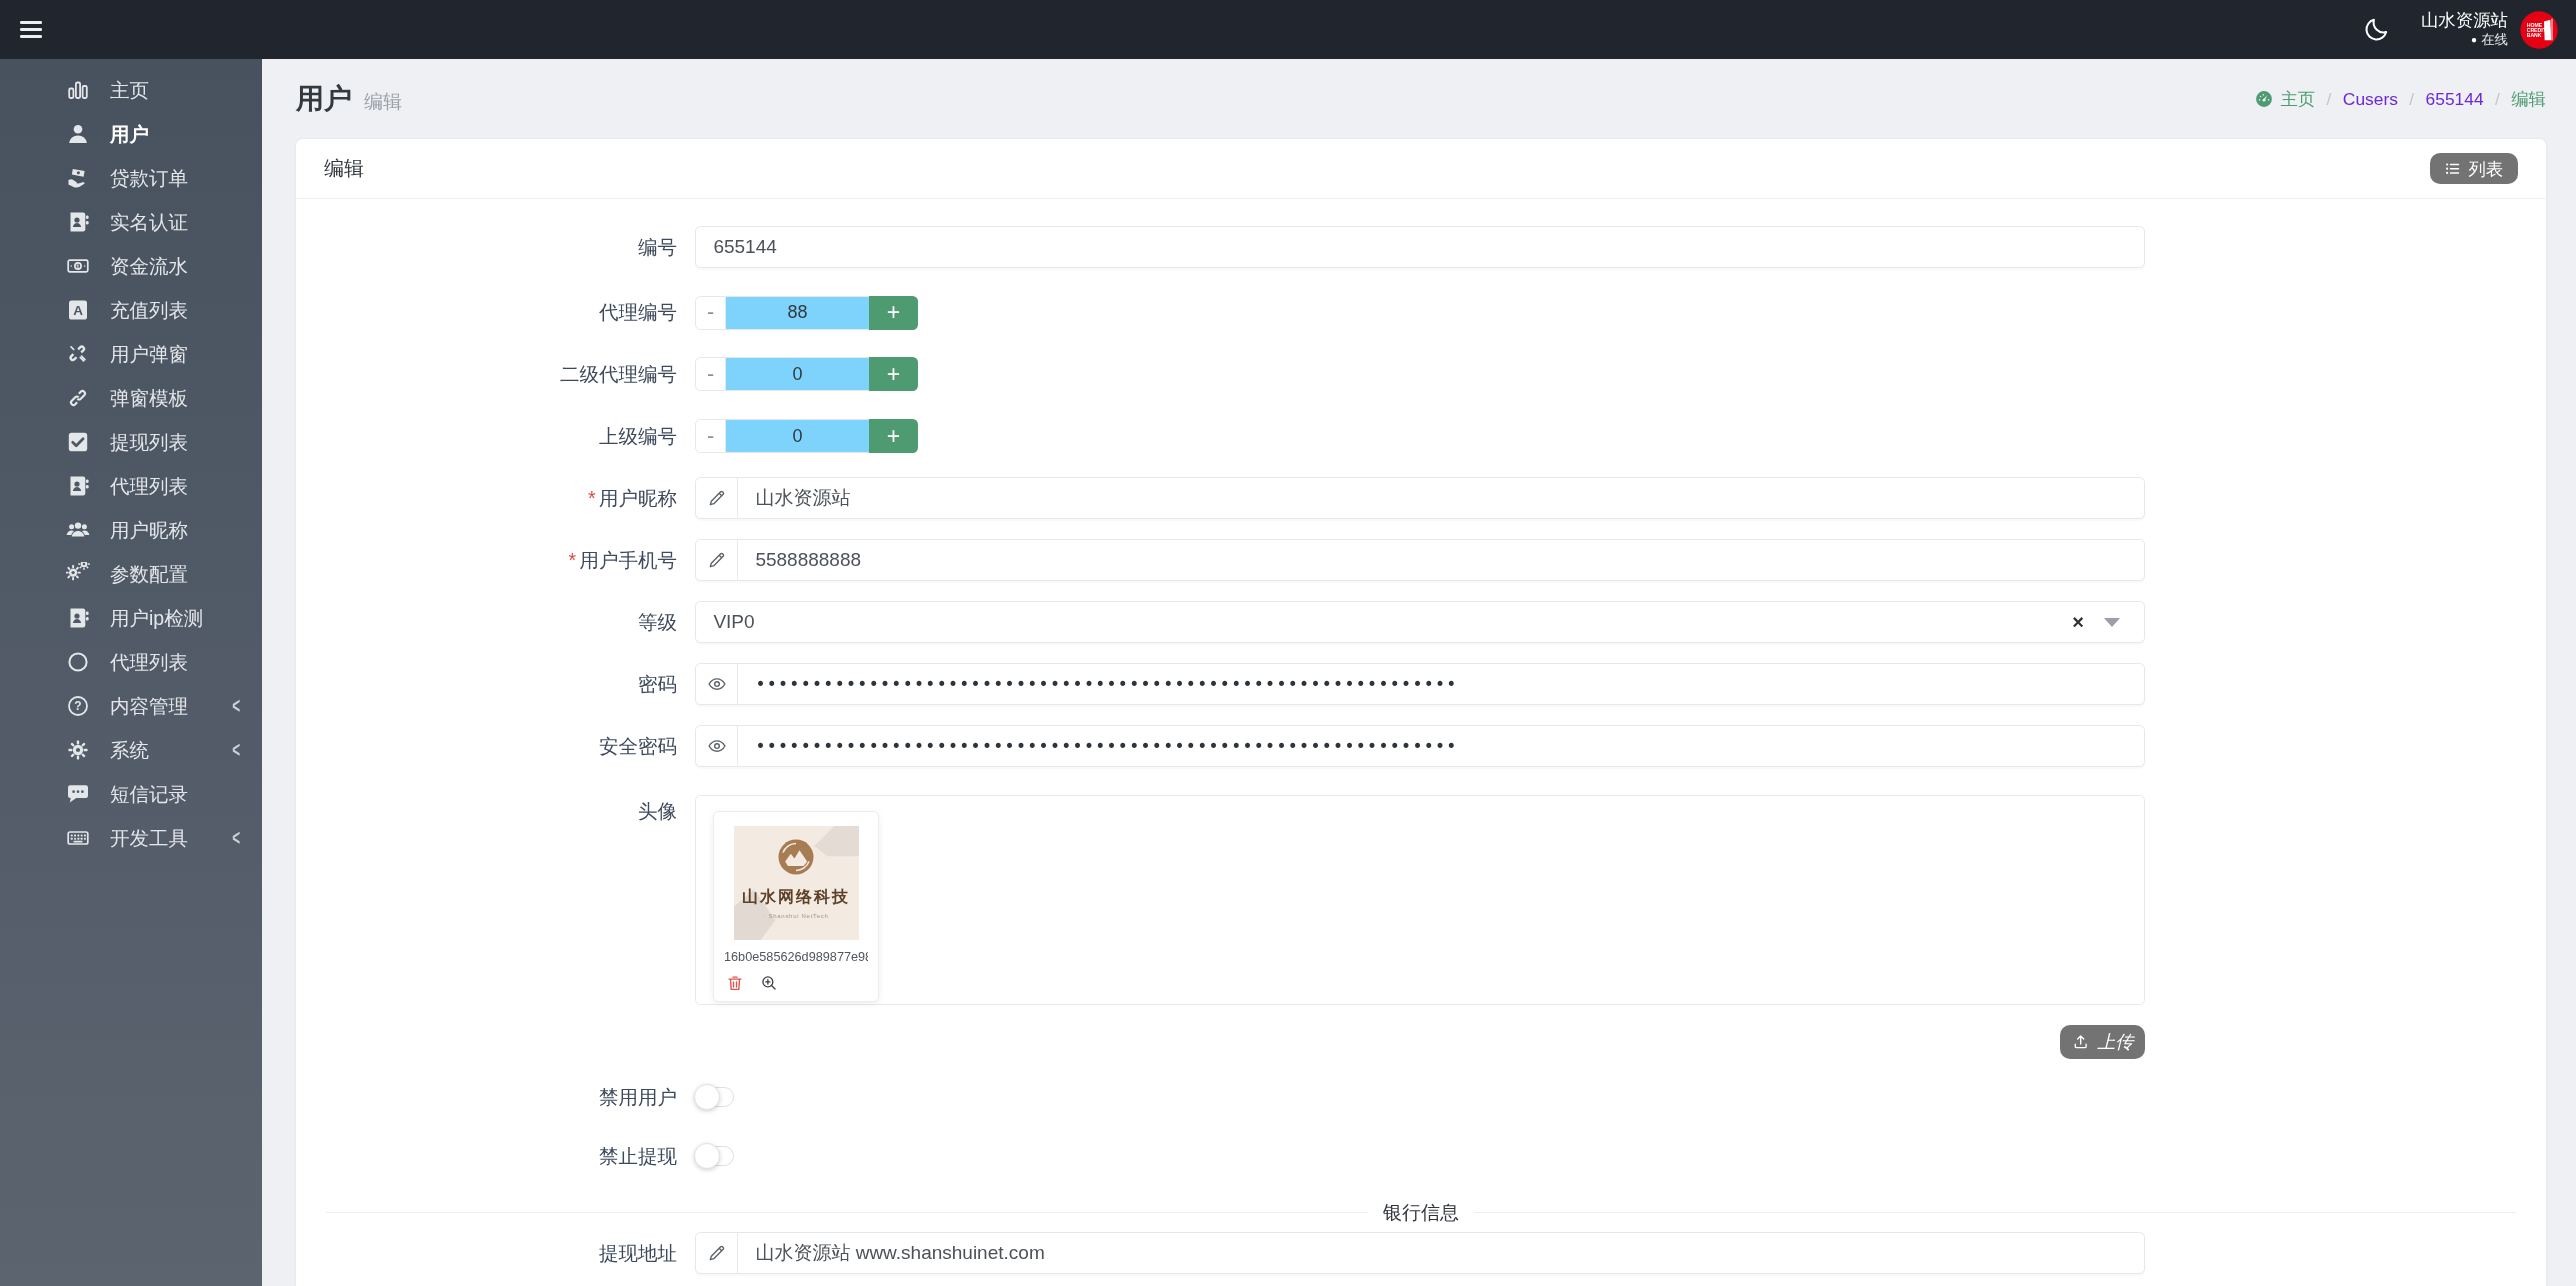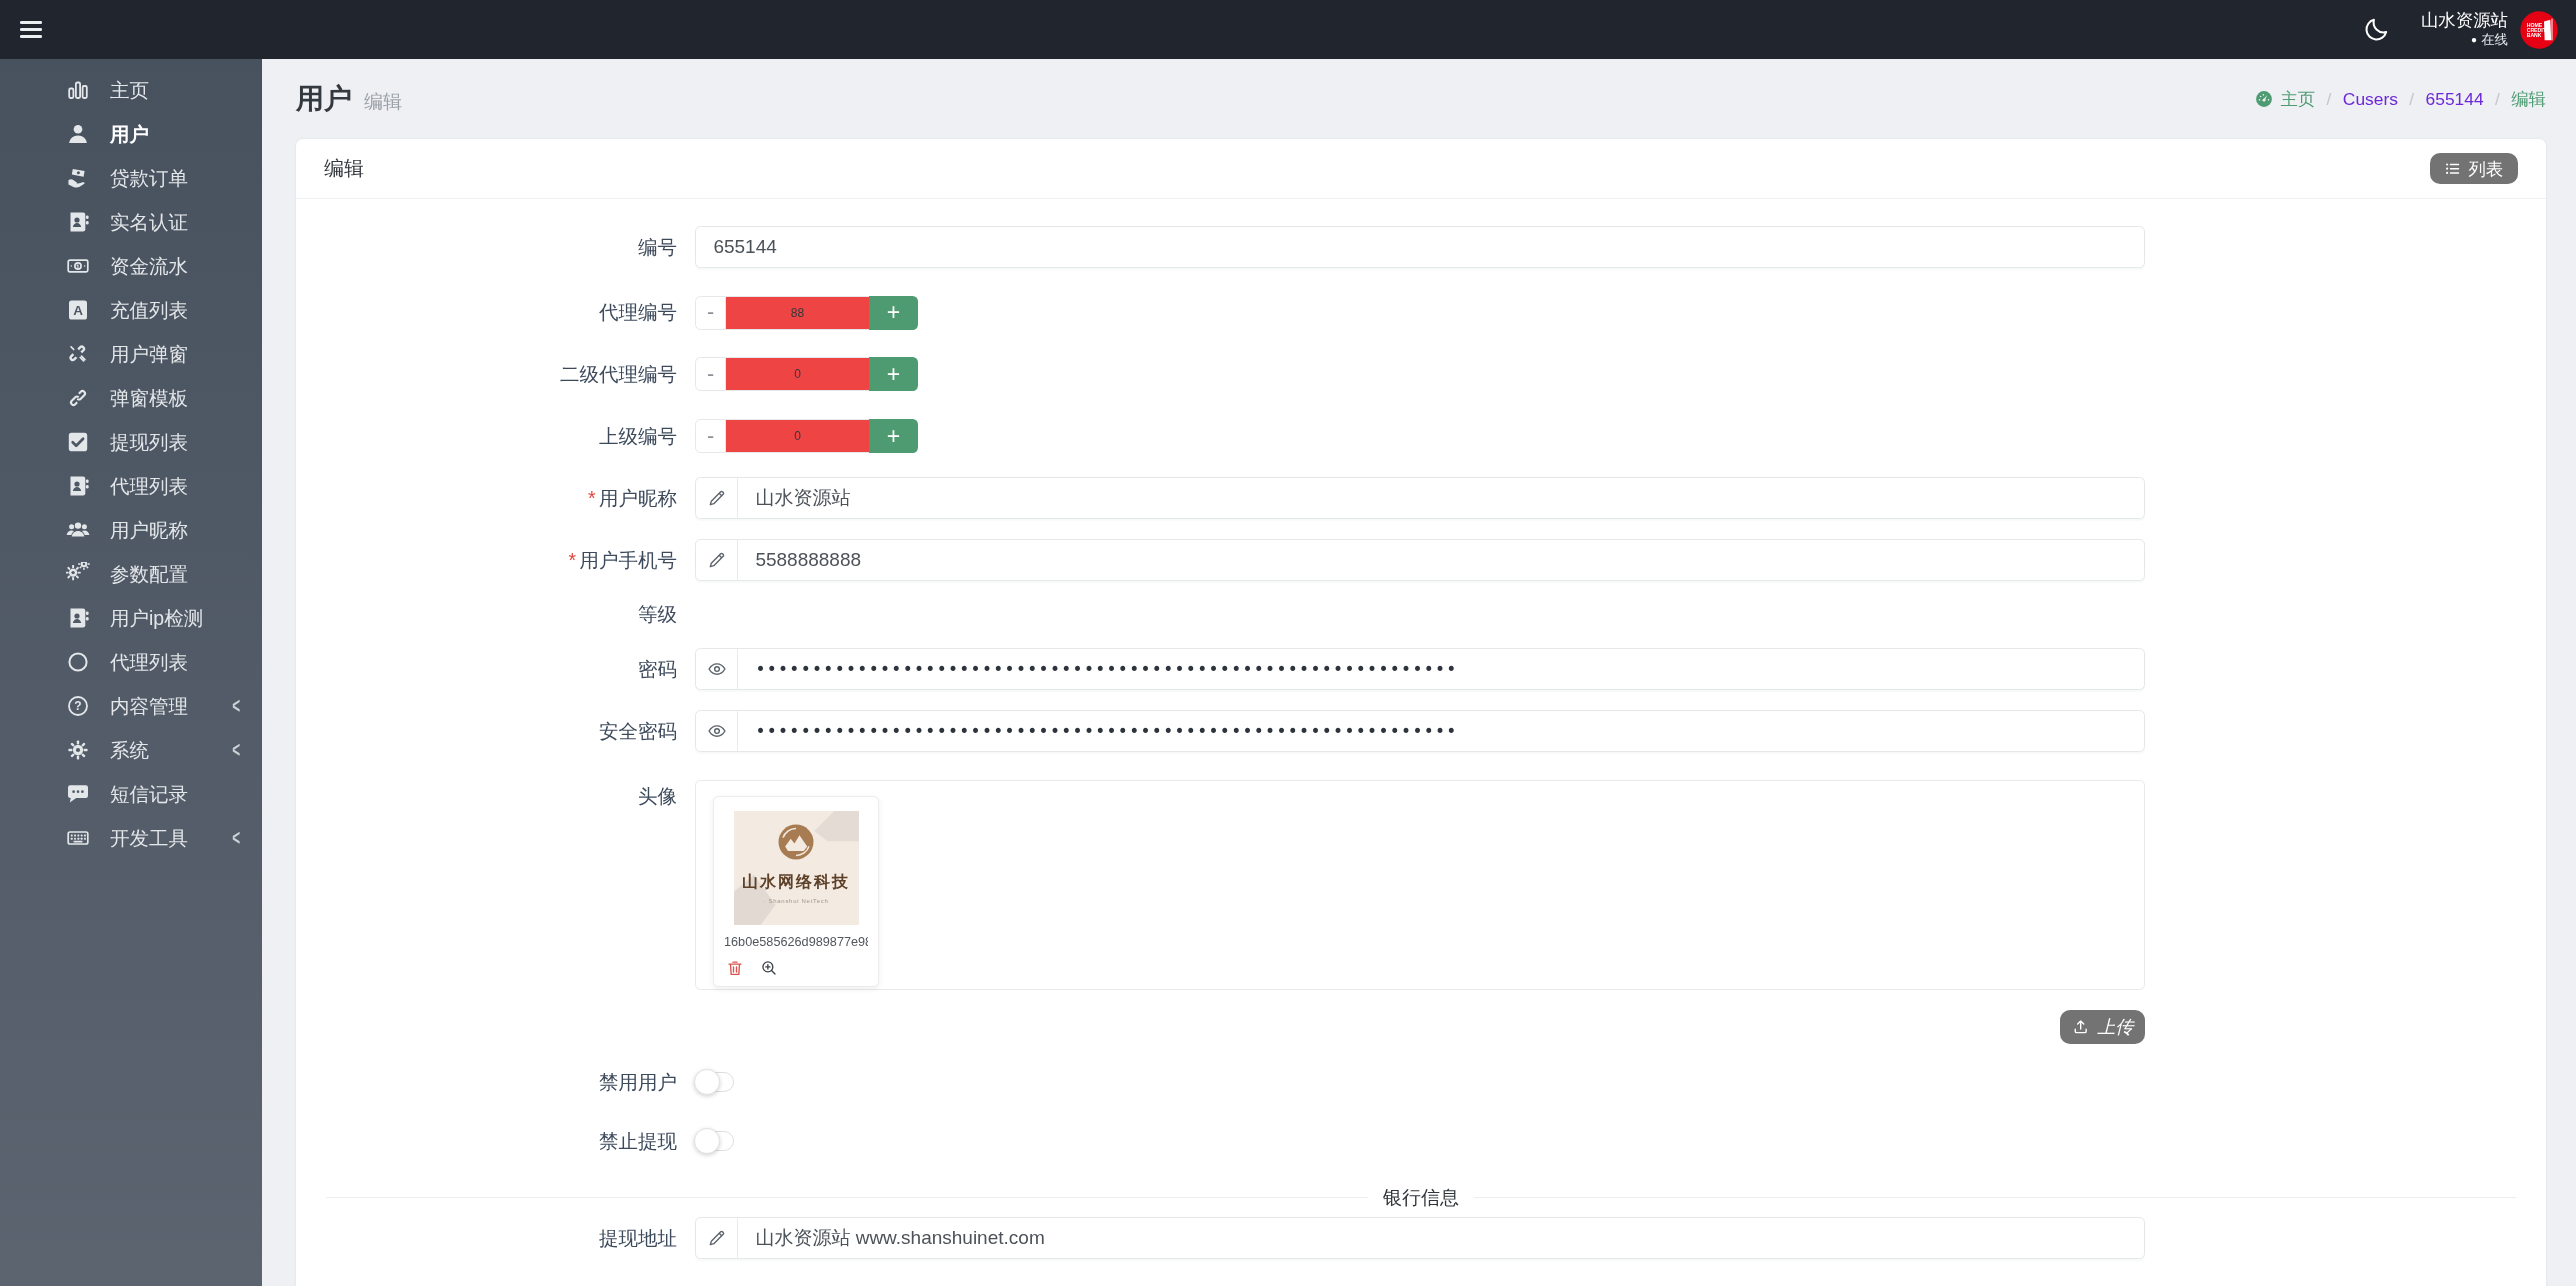--- a/index.html
+++ b/index.html
@@ -61,22 +61,22 @@
   .w-full{width:1450px;}
   .input .val{padding-left:17.4px;font-size:19px;color:#4c5258;white-space:nowrap;}
   .prefix{width:42px;align-self:stretch;border-right:0.7px solid #e9ecef;display:flex;align-items:center;justify-content:center;flex:none;}
   .prefix svg{width:20px;height:20px;}
   .pwd{font-size:17px;letter-spacing:1.3px;color:#2e343b;padding-left:17.4px;white-space:nowrap;overflow:hidden;
     font-family:"DejaVu Sans",sans-serif;}
 
   .stepper{display:flex;height:34px;}
   .st-minus{width:31px;background:#fff;border:0.7px solid #e5e8eb;border-radius:5.4px 0 0 5.4px;color:#8a9096;font-size:21.5px;
     display:flex;align-items:center;justify-content:center;cursor:pointer;}
-  .st-num{width:143px;border-top:0.7px solid #e5e8eb;border-bottom:0.7px solid #e5e8eb;background:#ef4444;
-    display:flex;align-items:center;justify-content:center;font-size:12px;color:#33383d;}
+  .st-num{width:143px;border-top:0.7px solid #e5e8eb;border-bottom:0.7px solid #e5e8eb;background:#7dd3fc;
+    display:flex;align-items:center;justify-content:center;font-size:18px;color:#33383d;}
   .st-plus{width:49px;background:#4e9b72;border-radius:0 5.4px 5.4px 0;color:#fff;font-size:23px;
     display:flex;align-items:center;justify-content:center;cursor:pointer;}
 
   .sel-right{margin-left:auto;display:flex;align-items:center;}
   .sel-clear{font-size:20px;color:#2f3337;font-weight:bold;margin-right:20px;cursor:pointer;line-height:1;}
   .sel-caret{width:0;height:0;border-left:8px solid transparent;border-right:8px solid transparent;
     border-top:9.4px solid #9aa0a5;margin-right:24px;cursor:pointer;}
 
   
   .row-avatar{align-items:flex-start;}
@@ -584,20 +584,27 @@
               <svg viewBox="0 0 30 30" width="20" height="20">
                 <use href="#s-pencil"></use>
               </svg>
             </span>
           <span class="val">5588888888</span>
         </div>
       </div>
 
       <div class="form-row mt30">
         <div class="form-label">等级</div>
+        <div class="input w-full">
+          <span class="val">VIP0</span>
+          <span class="sel-right">
+            <span class="sel-clear">×</span>
+            <span class="sel-caret"></span>
+          </span>
+        </div>
       </div>
 
       <div class="form-row mt30">
         <div class="form-label">密码</div>
         <div class="input w-full">
           <span class="prefix">
               <svg viewBox="0 0 30 30" width="20" height="20">
                 <use href="#s-eye"></use>
               </svg>
             </span>

